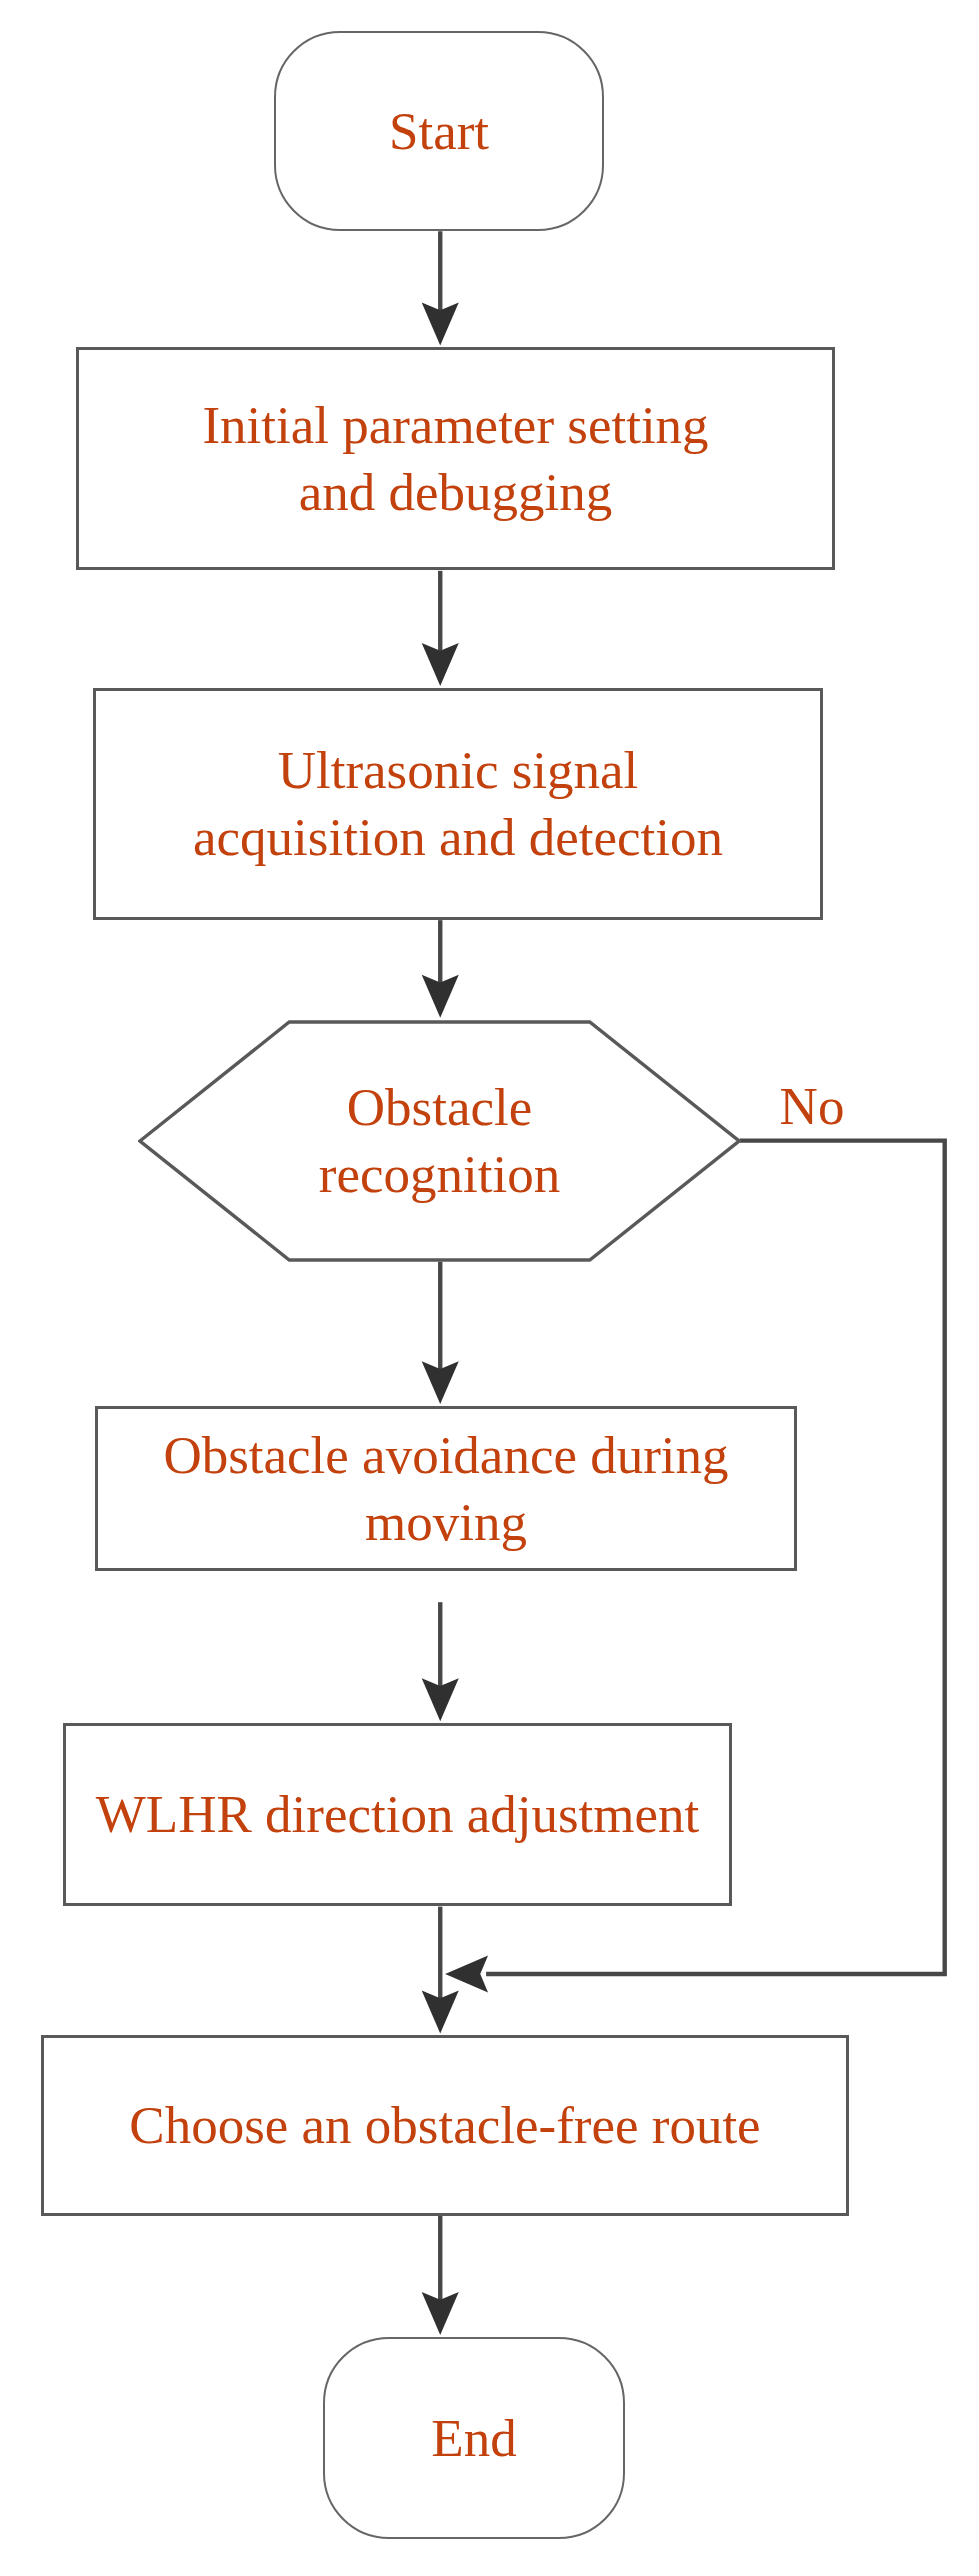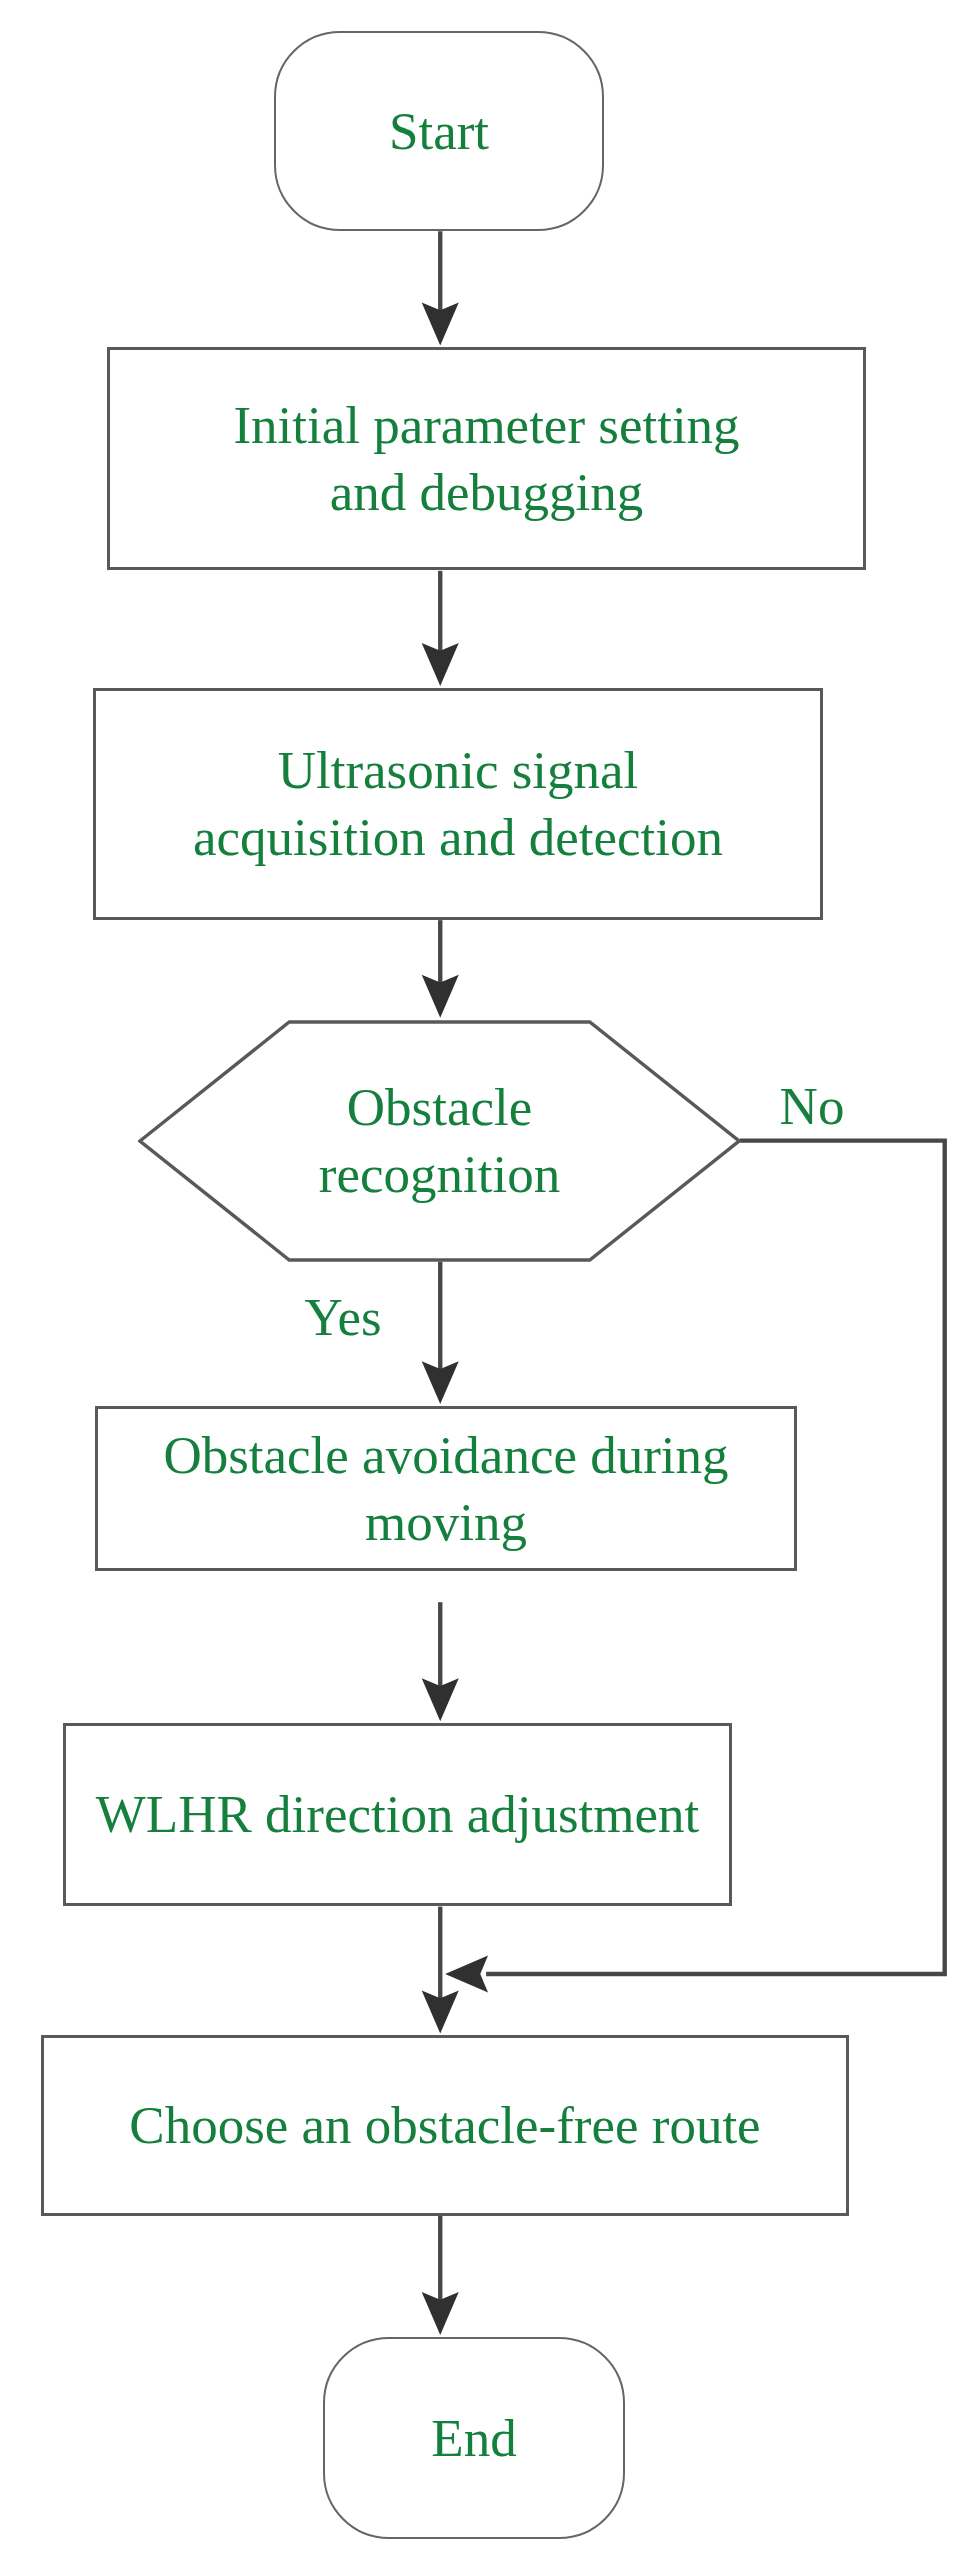--- a/index.html
+++ b/index.html
@@ -6,21 +6,21 @@
     margin: 0;
     padding: 0;
     background: #ffffff;
   }
   .canvas {
     position: relative;
     width: 980px;
     height: 2576px;
     background: #ffffff;
     font-family: "Liberation Serif", "DejaVu Serif", serif;
-    color: #15803d;
+    color: #c2410c;
     overflow: hidden;
   }
   .edges {
     position: absolute;
     left: 0;
     top: 0;
     z-index: 0;
   }
   .node {
     position: absolute;
@@ -89,21 +89,21 @@
       <polygon points="451,2084 432,2040 451,2048 470,2040"></polygon>
       <polygon points="451,2393 432,2349 451,2357 470,2349"></polygon>
       <polygon points="456,2023 500,2004 492,2023 500,2042"></polygon>
     </g>
   </svg>
 
   <div class="node terminator" style="left:274px; top:31px; width:330px; height:200px;">
     <span>Start</span>
   </div>
 
-  <div class="node process" style="left:76px; top:347px; width:759px; height:223px;margin-left:31px;">
+  <div class="node process" style="left:76px; top:347px; width:759px; height:223px;">
     <span>Initial parameter setting
 and debugging</span>
   </div>
 
   <div class="node process" style="left:93px; top:688px; width:730px; height:232px;">
     <span>Ultrasonic signal
 acquisition and detection</span>
   </div>
 
   <div class="node decision" style="left:138px; top:1020px; width:603px; height:242px;">
@@ -124,18 +124,17 @@
   </div>
 
   <div class="node process" style="left:41px; top:2035px; width:808px; height:181px;">
     <span>Choose an obstacle-free route</span>
   </div>
 
   <div class="node terminator" style="left:275px; top:2337px; width:302px; height:202px;margin-left:48px;">
     <span>End</span>
   </div>
 
-  <div class="edge-label" style="left:265px; top:1284px;">Yes</div>
 
   <div class="edge-label" style="left:734px; top:1073px;">No</div>
 
 </div>
 
 
 </body></html>

